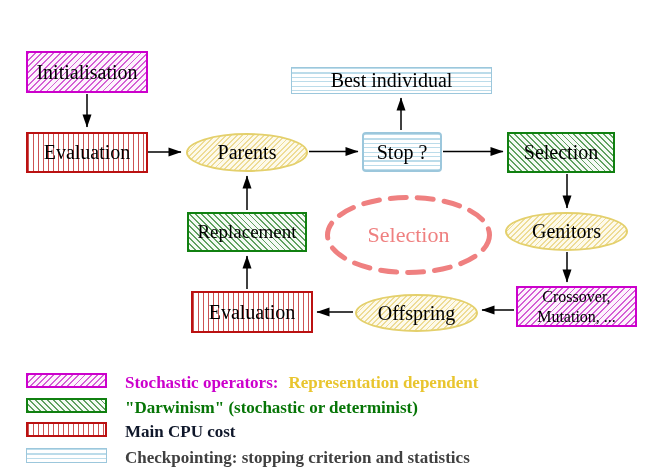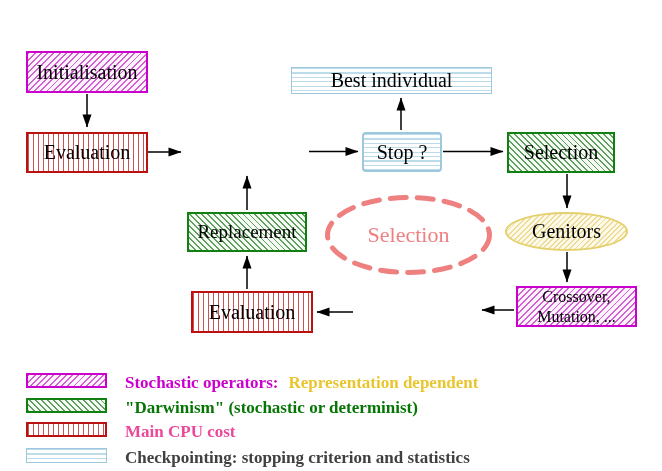--- a/index.html
+++ b/index.html
@@ -82,21 +82,21 @@
   }
   .legend-text {
     margin-left: 18px;
     font-size: 17px;
     font-weight: bold;
     white-space: nowrap;
   }
   .t-magenta { color: #cc00cc; }
   .t-gold    { color: #e9c52e; margin-left: 10px; }
   .t-green   { color: #067506; }
-  .t-red     { color: #ec4899; }
+  .t-red     { color: #0f172a; }
   .t-cyan    { color: #404040; }
 </style>
 </head>
 <body>
 
 <div id="stage">
 
   <svg id="edges" xmlns="http://www.w3.org/2000/svg" width="662" height="471" viewBox="0 0 662 471">
     <defs>
       <marker id="arrowhead" viewBox="0 0 14 10" refX="13" refY="5" markerWidth="14" markerHeight="10" markerUnits="userSpaceOnUse" orient="auto">
@@ -116,36 +116,38 @@
       <line x1="247" y1="262" x2="247" y2="229" marker-end="url(#arrowhead)"></line>
       <line x1="247" y1="183" x2="247" y2="149" marker-end="url(#arrowhead)"></line>
     </g>
     <ellipse cx="408.5" cy="208" rx="81" ry="37.5" fill="none" stroke="#ef8080" stroke-width="5" stroke-dasharray="16 11" stroke-linecap="round"></ellipse>
   </svg>
 
   <div class="node hatch-magenta" style="left:26px;  top:24px;  width:122px; height:42px;">Initialisation</div>
 
   <div class="node stripe-red" style="left:26px;  top:105px; width:122px; height:41px;">Evaluation</div>
 
+  <div class="node ellipse-yellow" style="left:186px; top:106px; width:122px; height:39px;">Parents</div>
 
   <div class="node stripe-cyan" style="left:291px; top:40px;  width:201px; height:27px; border-width:1.5px;">Best individual</div>
 
   <div class="node stripe-cyan rounded" style="left:362px; top:105px; width:80px; height:40px;">Stop ?</div>
 
   <div class="node hatch-green" style="left:507px; top:105px; width:108px; height:41px;">Selection</div>
 
   <div class="node ellipse-yellow" style="left:505px; top:185px; width:123px; height:39px;">Genitors</div>
 
   <div class="node hatch-magenta small-text" style="left:516px; top:259px; width:121px; height:41px;">
     <span class="stack">
       <span class="stack">Crossover,</span>
       <span class="stack">Mutation, ...</span>
     </span>
   </div>
 
+  <div class="node ellipse-yellow" style="left:355px; top:267px; width:123px; height:38px;">Offspring</div>
 
   <div class="node stripe-red" style="left:191px; top:264px; width:122px; height:42px;">Evaluation</div>
 
   <div class="node hatch-green" style="left:187px; top:185px; width:120px; height:40px; font-size:19px;">Replacement</div>
 
   <div class="generation-label">Selection</div>
 
   <div class="legend-row" style="top:346px;">
     <div class="swatch hatch-magenta"></div>
     <span class="legend-text t-magenta">Stochastic operators:</span>

